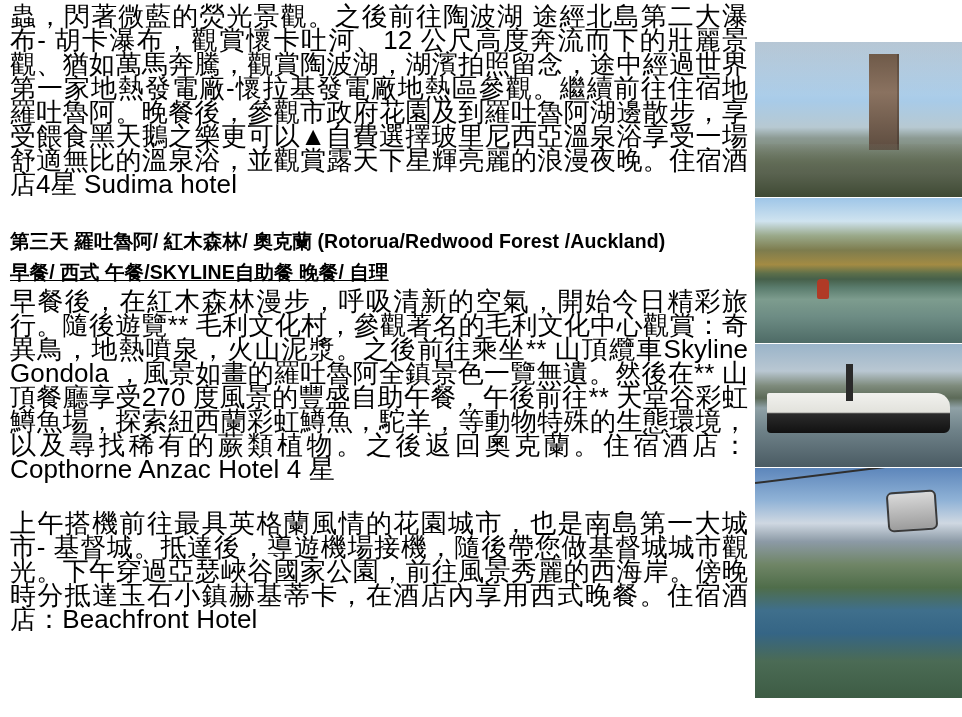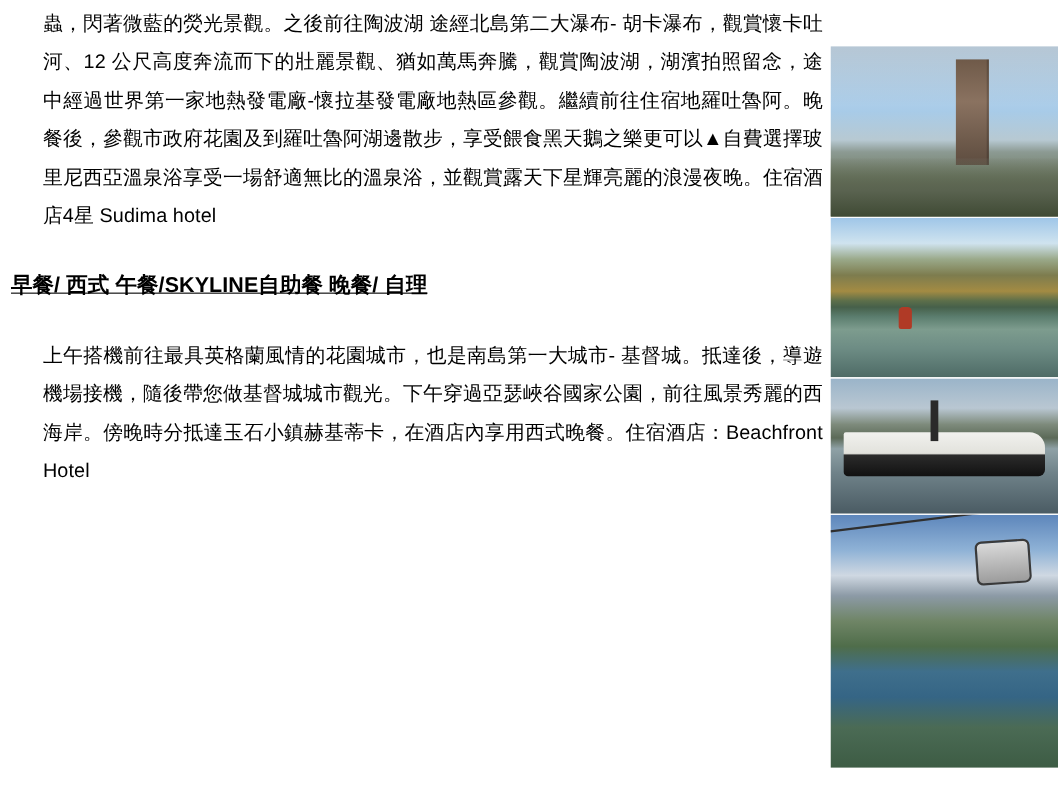--- a/index.html
+++ b/index.html
@@ -28,23 +28,22 @@
     font-size: 19.5px;
     line-height: 33px;
     letter-spacing: 0.1px;
   }
   .para {
     margin: 0 0 0 0;
     text-align: justify;
     text-justify: inter-ideograph;
   }
   .para.body {
-    font-size: 18px;
-    line-height: 35px;
-    margin-left: 29px;
+    font-size: 26px;
+    line-height: 24px;
   }
   .spacer {
     height: 30px;
   }
   .day-head {
     font-weight: bold;
     font-size: 19.5px;
     line-height: 31px;
     margin: 0;
   }
@@ -163,21 +162,23 @@
 <body>
 
 <div class="page">
 
   <div class="text-column">
 
     <p class="para body">蟲，閃著微藍的熒光景觀。之後前往陶波湖 途經北島第二大瀑布- 胡卡瀑布，觀賞懷卡吐河、12 公尺高度奔流而下的壯麗景觀、猶如萬馬奔騰，觀賞陶波湖，湖濱拍照留念，途中經過世界第一家地熱發電廠-懷拉基發電廠地熱區參觀。繼續前往住宿地羅吐魯阿。晚餐後，參觀市政府花園及到羅吐魯阿湖邊散步，享受餵食黑天鵝之樂更可以▲自費選擇玻里尼西亞溫泉浴享受一場舒適無比的溫泉浴，並觀賞露天下星輝亮麗的浪漫夜晚。住宿酒店4星 Sudima hotel</p>
 
     <div class="spacer"></div>
 
+    <p class="day-head">第三天  羅吐魯阿/ 紅木森林/ 奧克蘭 (Rotorua/Redwood Forest /Auckland)</p>
     <p class="day-meals">早餐/ 西式  午餐/SKYLINE自助餐  晚餐/ 自理</p>
+    <p class="para body">早餐後，在紅木森林漫步，呼吸清新的空氣，開始今日精彩旅行。隨後遊覽** 毛利文化村，參觀著名的毛利文化中心觀賞：奇異鳥，地熱噴泉，火山泥漿。之後前往乘坐** 山頂纜車Skyline Gondola ，風景如畫的羅吐魯阿全鎮景色一覽無遺。然後在** 山頂餐廳享受270 度風景的豐盛自助午餐，午後前往** 天堂谷彩虹鱒魚場，探索紐西蘭彩虹鱒魚，駝羊，等動物特殊的生態環境，以及尋找稀有的蕨類植物。之後返回奧克蘭。住宿酒店：Copthorne Anzac Hotel 4 星</p>
 
     <div class="spacer"></div>
 
     <p class="para body">上午搭機前往最具英格蘭風情的花園城市，也是南島第一大城市- 基督城。抵達後，導遊機場接機，隨後帶您做基督城城市觀光。下午穿過亞瑟峽谷國家公園，前往風景秀麗的西海岸。傍晚時分抵達玉石小鎮赫基蒂卡，在酒店內享用西式晚餐。住宿酒店：Beachfront Hotel</p>
 
   </div>
 
   <div class="photo-column">
     <div class="photo photo-1">
       <div class="img-clocktower"></div>

